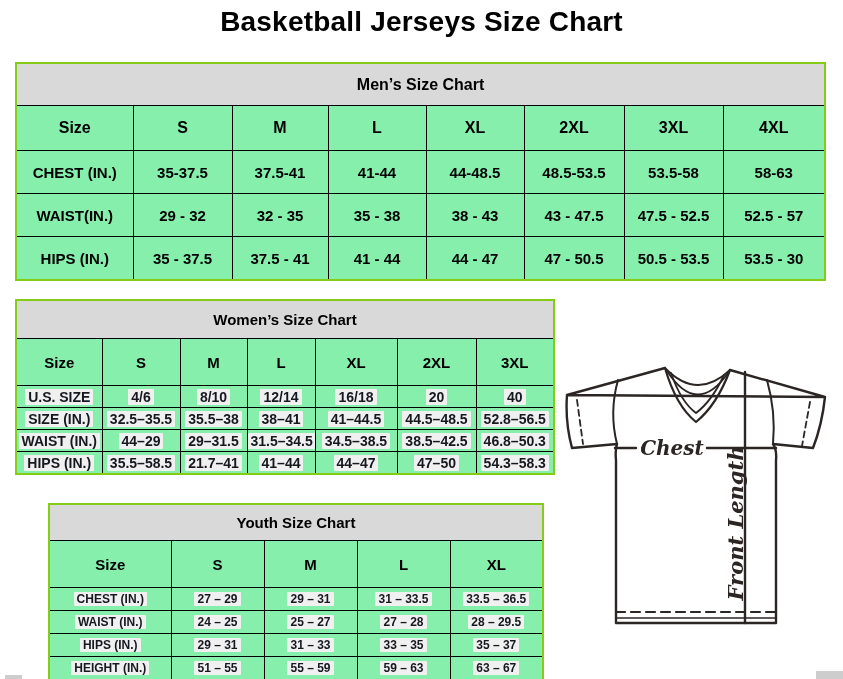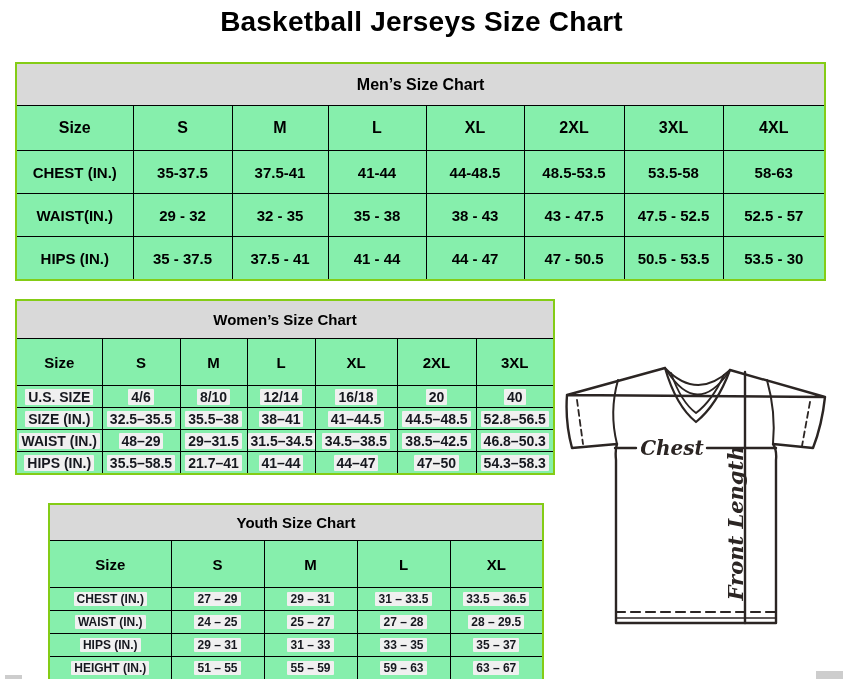--- a/index.html
+++ b/index.html
@@ -141,21 +141,21 @@
     <td><span class="hl">SIZE (IN.)</span></td>
     <td><span class="hl">32.5–35.5</span></td>
     <td><span class="hl">35.5–38</span></td>
     <td><span class="hl">38–41</span></td>
     <td><span class="hl">41–44.5</span></td>
     <td><span class="hl">44.5–48.5</span></td>
     <td><span class="hl">52.8–56.5</span></td>
   </tr>
   <tr class="data">
     <td><span class="hl">WAIST (IN.)</span></td>
-    <td><span class="hl">48–29</span></td>
+    <td><span class="hl">44–29</span></td>
     <td><span class="hl">29–31.5</span></td>
     <td><span class="hl">31.5–34.5</span></td>
     <td><span class="hl">34.5–38.5</span></td>
     <td><span class="hl">38.5–42.5</span></td>
     <td><span class="hl">46.8–50.3</span></td>
   </tr>
   <tr class="data">
     <td><span class="hl">HIPS (IN.)</span></td>
     <td><span class="hl">35.5–58.5</span></td>
     <td><span class="hl">21.7–41</span></td>

